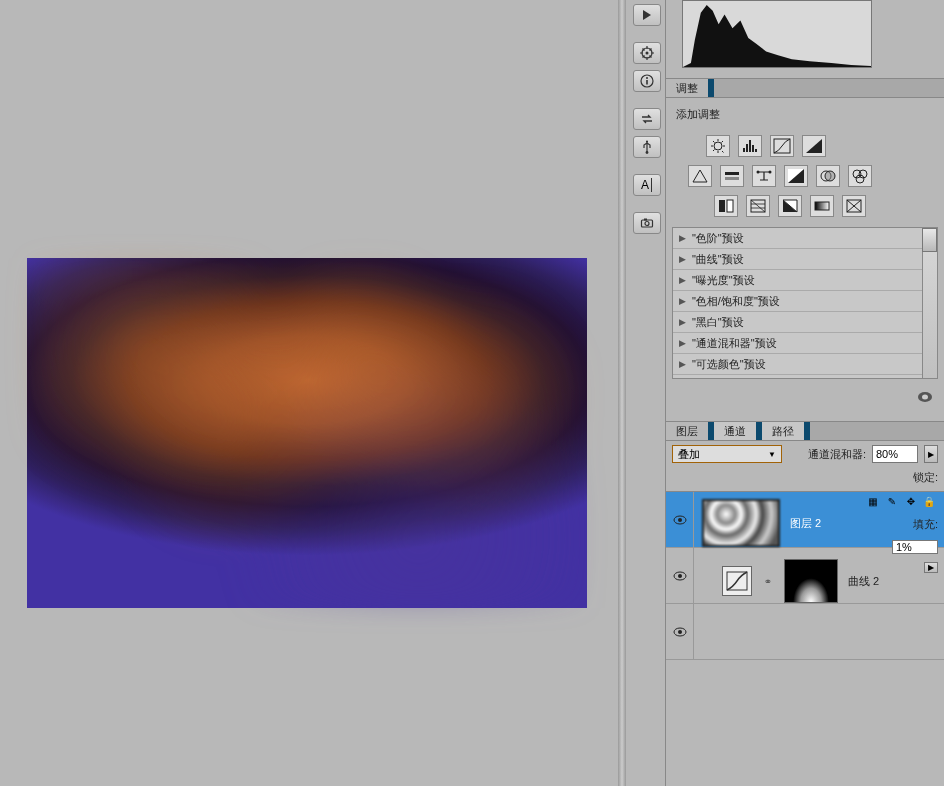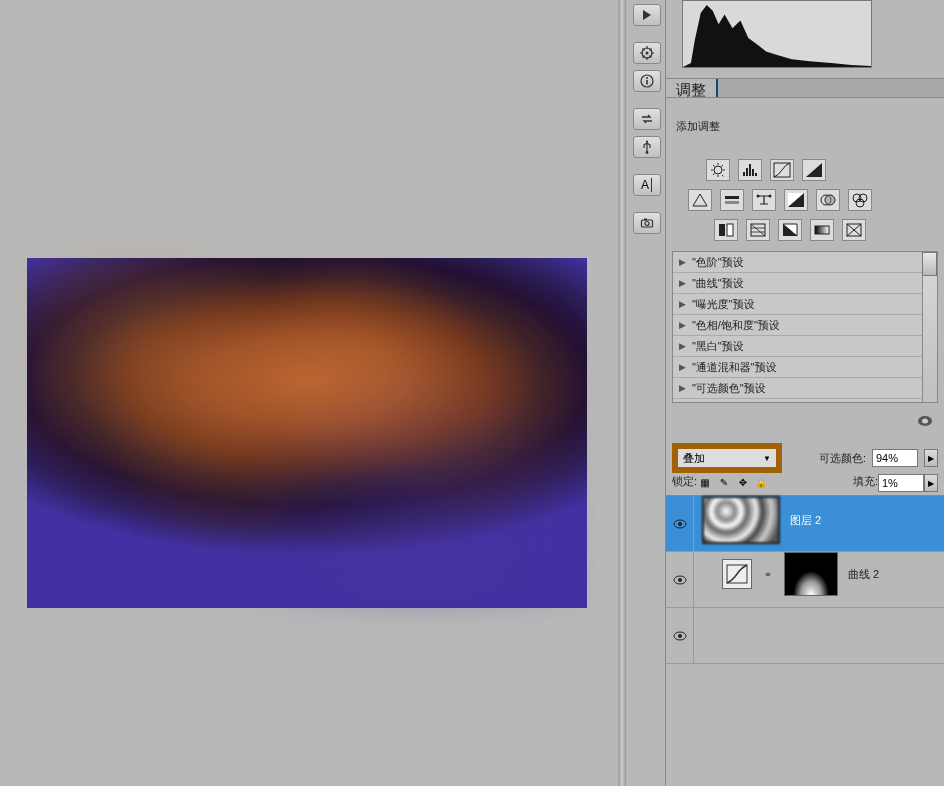--- a/index.html
+++ b/index.html
@@ -26,54 +26,54 @@
 .bar-sep { height: 6px; }
 .bar-btn svg { width: 14px; height: 14px; }
 
 .right-panels { position: absolute; left: 666px; top: 0; width: 278px; height: 786px; background: #b8b8b8; }
 
 .histogram-panel { height: 78px; background: #b8b8b8; padding: 0 6px 6px; position: relative; }
 .histogram-box { position: absolute; right: 72px; top: 0; width: 190px; height: 68px; border: 1px solid #777; background: #d9d9d9; overflow: hidden; }
 .histogram-box svg { width: 100%; height: 100%; }
 
 .tab-row { display: flex; background: #a8a8a8; height: 20px; border-top: 1px solid #888; border-bottom: 1px solid #888; }
-.tab { padding: 2px 10px; font-size: 15px; background: #c7c7c7; border-right: 2px solid #0c4a6e; cursor: pointer; color: #222; }
+.tab { padding: 2px 10px; font-size: 11px; background: #c7c7c7; border-right: 6px solid #0c4a6e; cursor: pointer; color: #222; }
 .tab.active { background: #b8b8b8; }
 
 .adjustments-panel { background: #b8b8b8; }
-.adj-title { font-size: 11px; padding: 21px 10px; color: #222; }
+.adj-title { font-size: 11px; padding: 9px 10px; color: #222; }
 .adj-icon-row { display: flex; gap: 8px; padding: 4px 22px; justify-content: flex-start; }
 .adj-icon { width: 24px; height: 22px; background: #ddd; border: 1px solid #888; display: flex; align-items: center; justify-content: center; font-size: 11px; cursor: pointer; }
 .adj-icon svg { width: 18px; height: 16px; }
 
 .preset-list { margin: 6px; border: 1px solid #888; background: #c8c8c8; position: relative; }
 .preset-scroll { position: absolute; right: 0; top: 0; bottom: 0; width: 15px; background: linear-gradient(#d8d8d8,#c0c0c0); border-left: 1px solid #888; }
 .preset-thumb { position: absolute; top: 0; right: 0; width: 15px; height: 24px; background: linear-gradient(#e8e8e8,#b8b8b8); border: 1px solid #777; }
 .preset-item { display: flex; align-items: center; padding: 2px 6px; font-size: 11px; border-bottom: 1px solid #aaa; cursor: pointer; color: #222; height: 21px; margin-right: 15px; }
 .preset-item .tri { margin-right: 6px; font-size: 9px; color: #555; }
 .presets-footer { display: flex; justify-content: flex-end; padding: 4px 8px; height: 24px; align-items: center; }
 .footer-icon { width: 22px; height: 18px; display: flex; align-items: center; justify-content: center; cursor: pointer; }
 
 .panel-gap { height: 12px; background: #b8b8b8; }
 
 .layers-panel { background: #b8b8b8; }
 .layer-controls-row { display: flex; align-items: center; padding: 3px 6px; gap: 6px; font-size: 11px; height: 26px; }
-.blend-select { flex: 0 0 110px; height: 30px; background: #ddd; border: 6px solid #a16207; display: flex; align-items: center; justify-content: space-between; padding: 0 5px; font-size: 11px; cursor: pointer; }
+.blend-select { flex: 0 0 110px; height: 18px; background: #ddd; border: 1px solid #a16207; display: flex; align-items: center; justify-content: space-between; padding: 0 5px; font-size: 11px; cursor: pointer; }
 .opacity-label { margin-left: auto; color: #222; }
 .opacity-input { width: 46px; height: 18px; background: #fff; border: 1px solid #777; font-size: 11px; padding: 0 3px; display: flex; align-items: center; }
 .opacity-flyout { width: 14px; height: 18px; background: linear-gradient(#ddd,#bbb); border: 1px solid #777; display: flex; align-items: center; justify-content: center; font-size: 8px; cursor: pointer; }
 
-.lock-row { display: flex; align-items: flex-start; padding: 3px 6px; gap: 0; font-size: 11px; height: 24px; }
+.lock-row { display: flex; align-items: flex-end; padding: 3px 6px; gap: 8px; font-size: 11px; height: 24px; flex-direction: column; }
 .lock-label { color: #222; }
 .lock-icons { display: flex; gap: 3px; }
 .lock-icon { width: 16px; height: 16px; display: flex; align-items: center; justify-content: center; font-size: 10px; cursor: pointer; }
 .fill-label { margin-left: auto; color: #222; }
 
 .layer-list { border-top: 1px solid #888; }
-.layer-row { display: flex; align-items: flex-start; border-bottom: 1px solid #999; height: 56px; }
+.layer-row { display: flex; align-items: flex-end; border-bottom: 1px solid #999; height: 56px; }
 .layer-row.selected { background: #3b8fd6; color: #fff; }
 .eye-col { width: 28px; display: flex; align-items: center; justify-content: center; border-right: 1px solid #999; height: 100%; cursor: pointer; }
 .eye-col svg { width: 14px; height: 10px; }
 .layer-content { display: flex; align-items: center; gap: 10px; padding: 0 8px; flex: 1; }
 .thumb { width: 78px; height: 48px; border: 2px solid #666; background: #fff; }
 .layer-row.selected .thumb { border-color: #222; }
 .thumb.clouds { background: radial-gradient(circle at 30% 30%,#fff 0%,#888 15%,#fff 25%,#666 35%,#eee 50%,#444 60%,#ccc 75%,#555 90%); filter: blur(1px); }
 .thumb.gradient { background: radial-gradient(ellipse 70% 55% at 50% 35%,#b86838 0%,#7a4030 35%,#2a1830 60%,#352880 100%); }
 .thumb.white { background: #fff; }
 .thumb-mask { width: 54px; height: 44px; border: 1px solid #666; background: #000; position: relative; }
@@ -303,30 +303,35 @@
           <svg width="18" height="14" viewBox="0 0 18 14">
             <ellipse cx="9" cy="7" rx="7" ry="5" fill="#555"></ellipse>
             <ellipse cx="9" cy="7" rx="3" ry="2.5" fill="#ccc"></ellipse>
           </svg>
         </div>
     </div>
   </div>
 
   <div class="panel-gap"></div>
 
+  <div class="tab-row">
+    <div class="tab active">图层</div>
+    <div class="tab">通道</div>
+    <div class="tab">路径</div>
+  </div>
 
   <div class="layers-panel">
     <div class="layer-controls-row">
       <div class="blend-select">
         <span>叠加</span>
         <span style="font-size:8px">▼</span>
       </div>
-      <span class="opacity-label">可选颜色:</span>
+      <span class="opacity-label">通道混和器:</span>
       <div class="opacity-input">
-          <span>94%</span>
+          <span>80%</span>
         </div>
       <div class="opacity-flyout">▶</div>
     </div>
 
     <div class="lock-row">
       <span class="lock-label">锁定:</span>
       <div class="lock-icons">
         <div class="lock-icon">▦</div>
         <div class="lock-icon">✎</div>
         <div class="lock-icon">✥</div>

